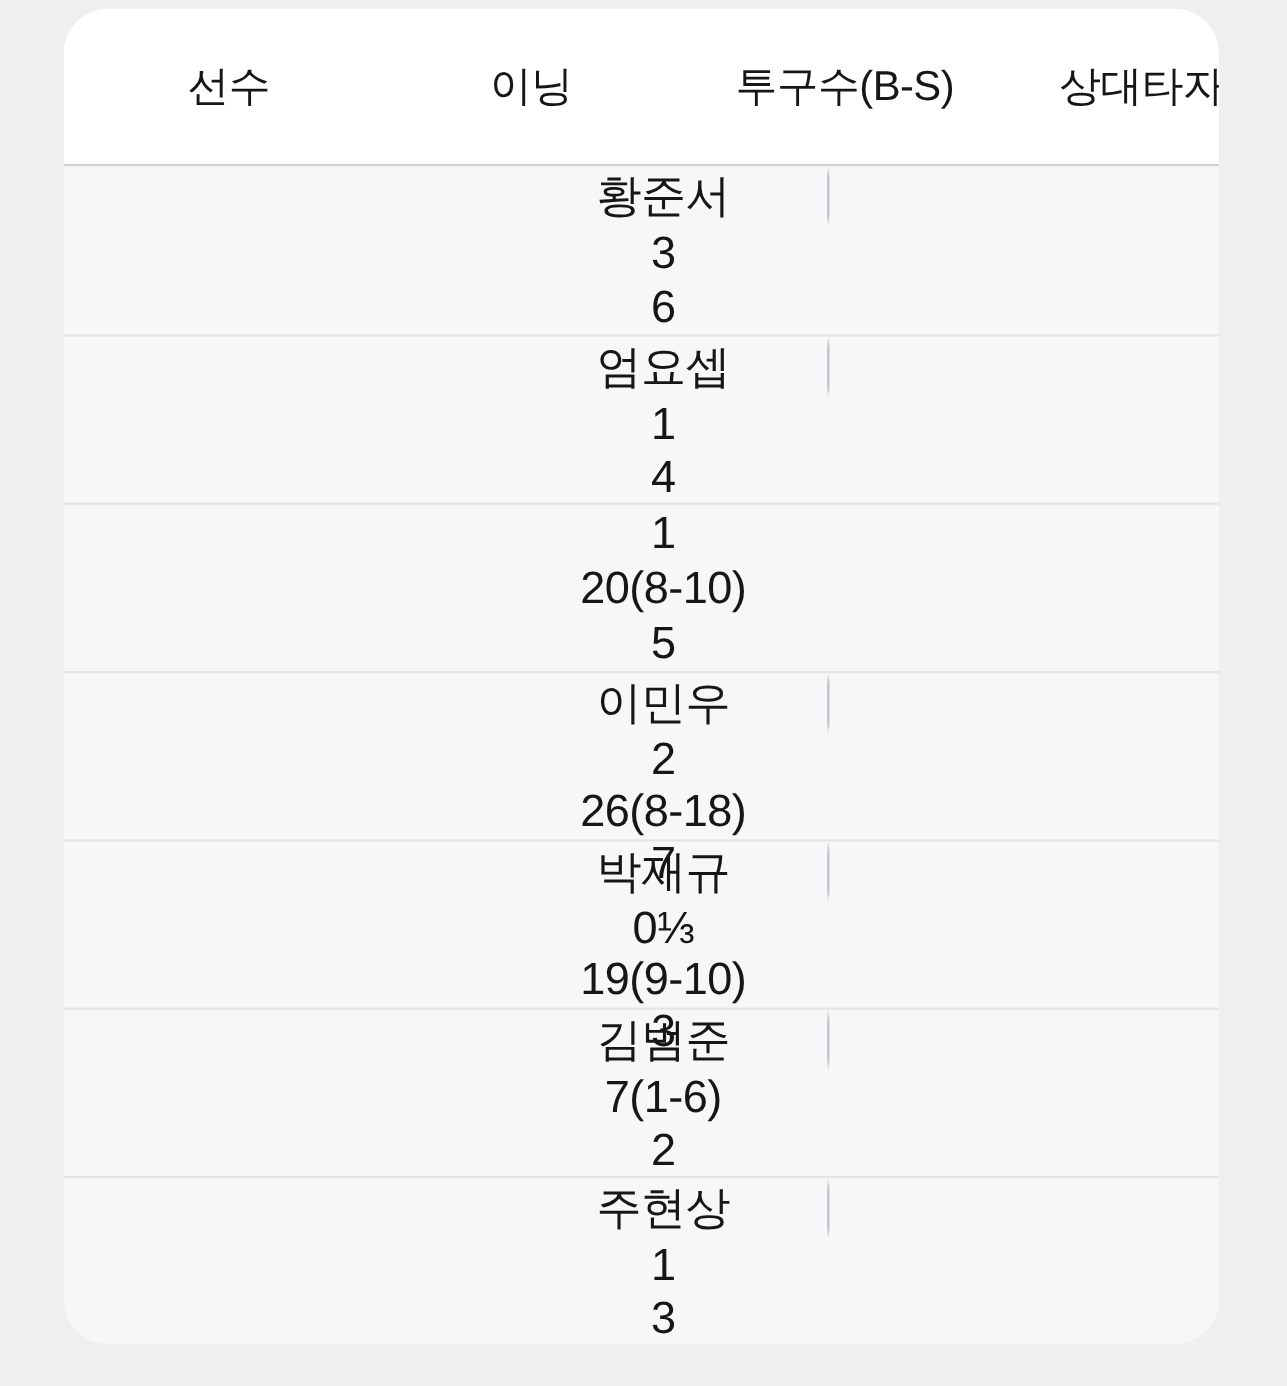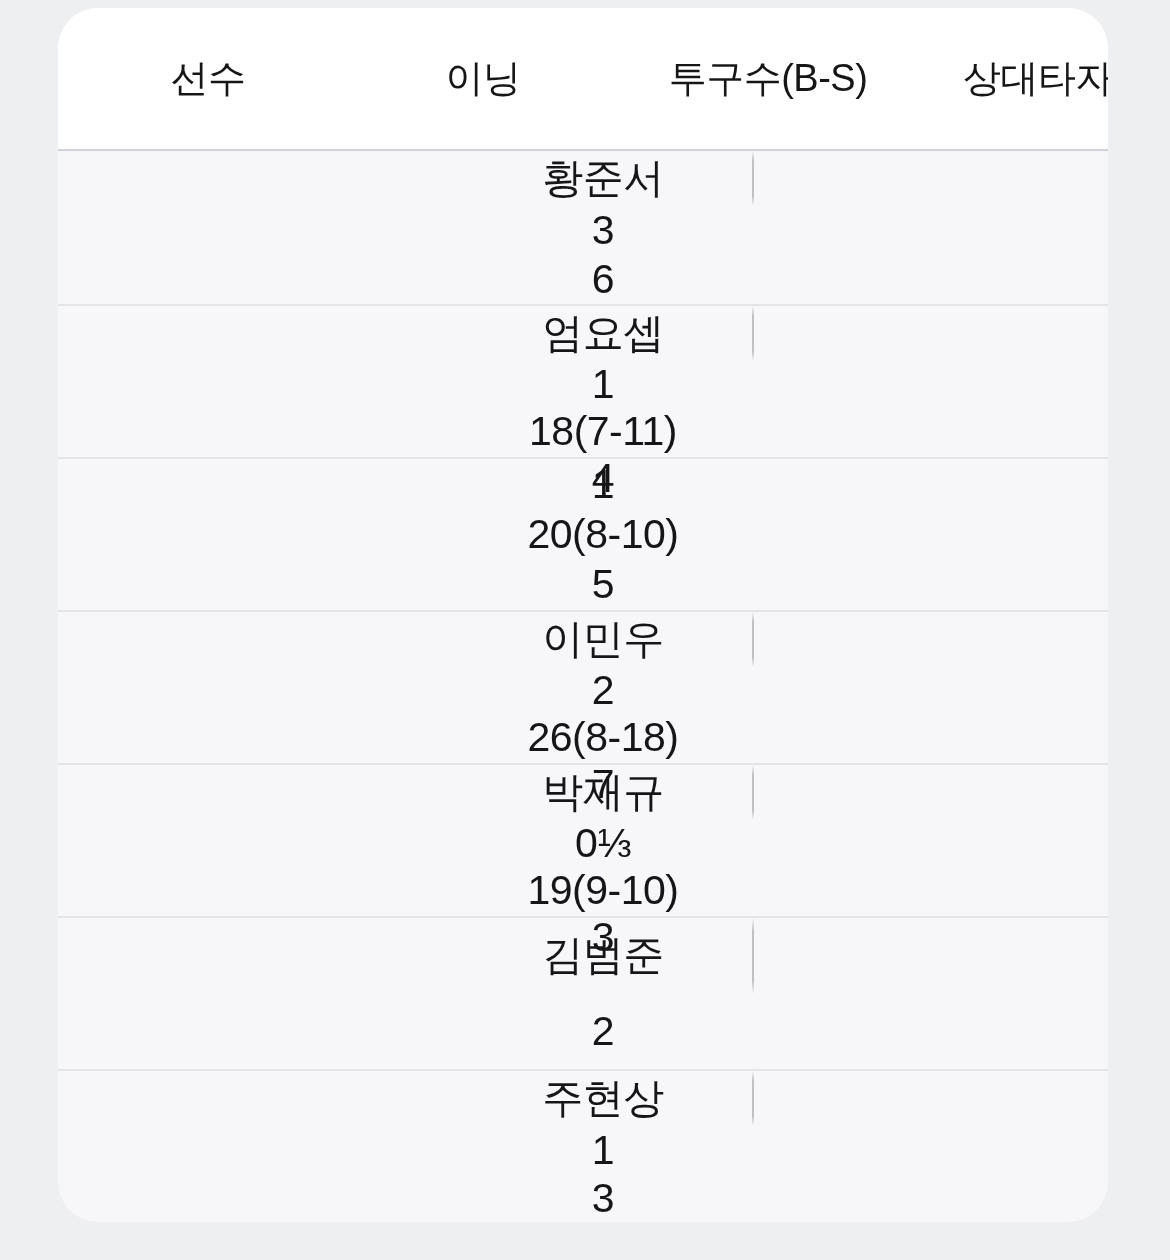--- a/index.html
+++ b/index.html
@@ -90,21 +90,20 @@
 
         <div class="row">
           <div class="cell col-player">황준서</div>
           <div class="cell col-inning">3</div>
           <div class="cell col-batters">6</div>
         </div>
 
         <div class="row">
           <div class="cell col-player">엄요셉</div>
           <div class="cell col-inning">1</div>
-          <div class="cell col-pitch">18(7-11)</div>
           <div class="cell col-batters">4</div>
         </div>
 
         <div class="row">
           <div class="cell col-inning">1</div>
           <div class="cell col-pitch">20(8-10)</div>
           <div class="cell col-batters">5</div>
         </div>
 
         <div class="row">
@@ -116,20 +115,21 @@
 
         <div class="row">
           <div class="cell col-player">박재규</div>
           <div class="cell col-inning">0⅓</div>
           <div class="cell col-pitch">19(9-10)</div>
           <div class="cell col-batters">3</div>
         </div>
 
         <div class="row">
           <div class="cell col-player">김범준</div>
+          <div class="cell col-pitch">7(1-6)</div>
           <div class="cell col-batters">2</div>
         </div>
 
         <div class="row">
           <div class="cell col-player">주현상</div>
           <div class="cell col-inning">1</div>
           <div class="cell col-batters">3</div>
         </div>
 
       </div>

